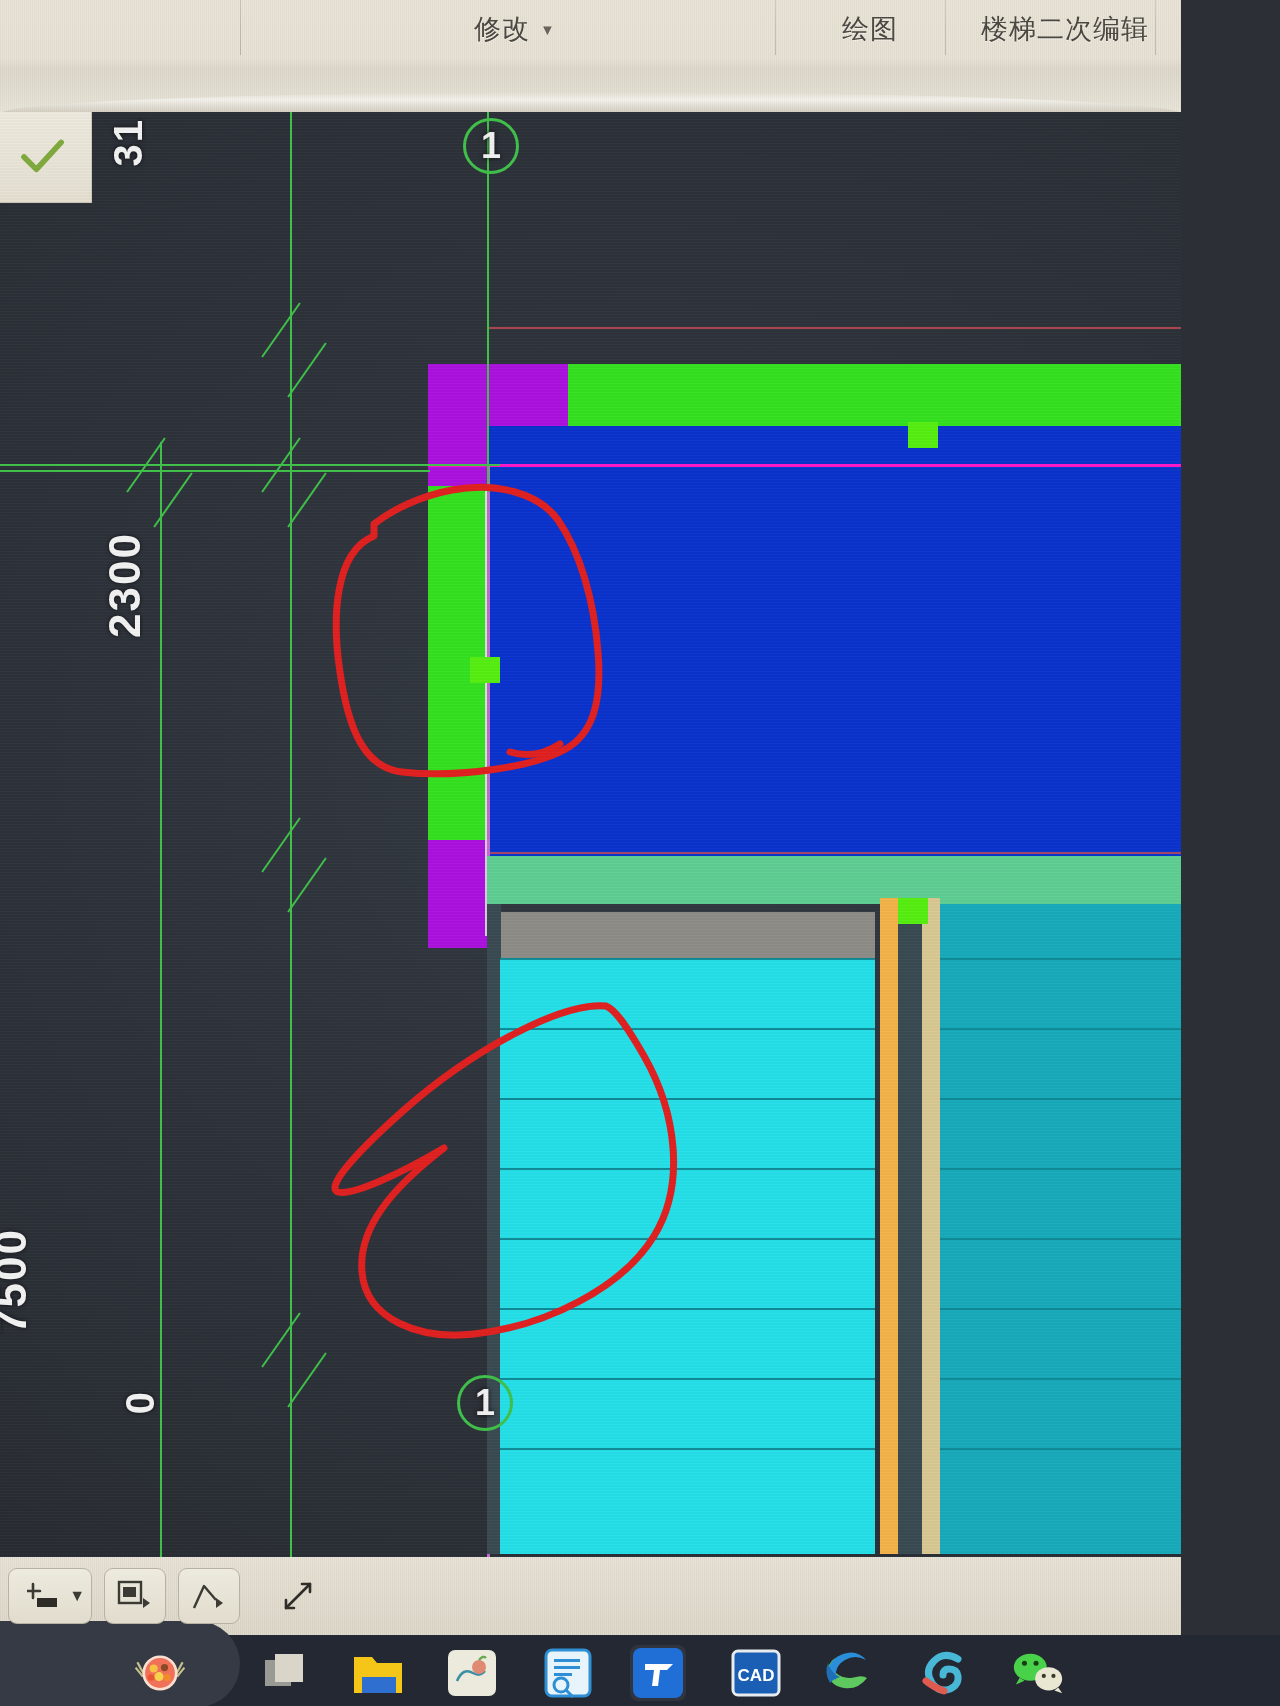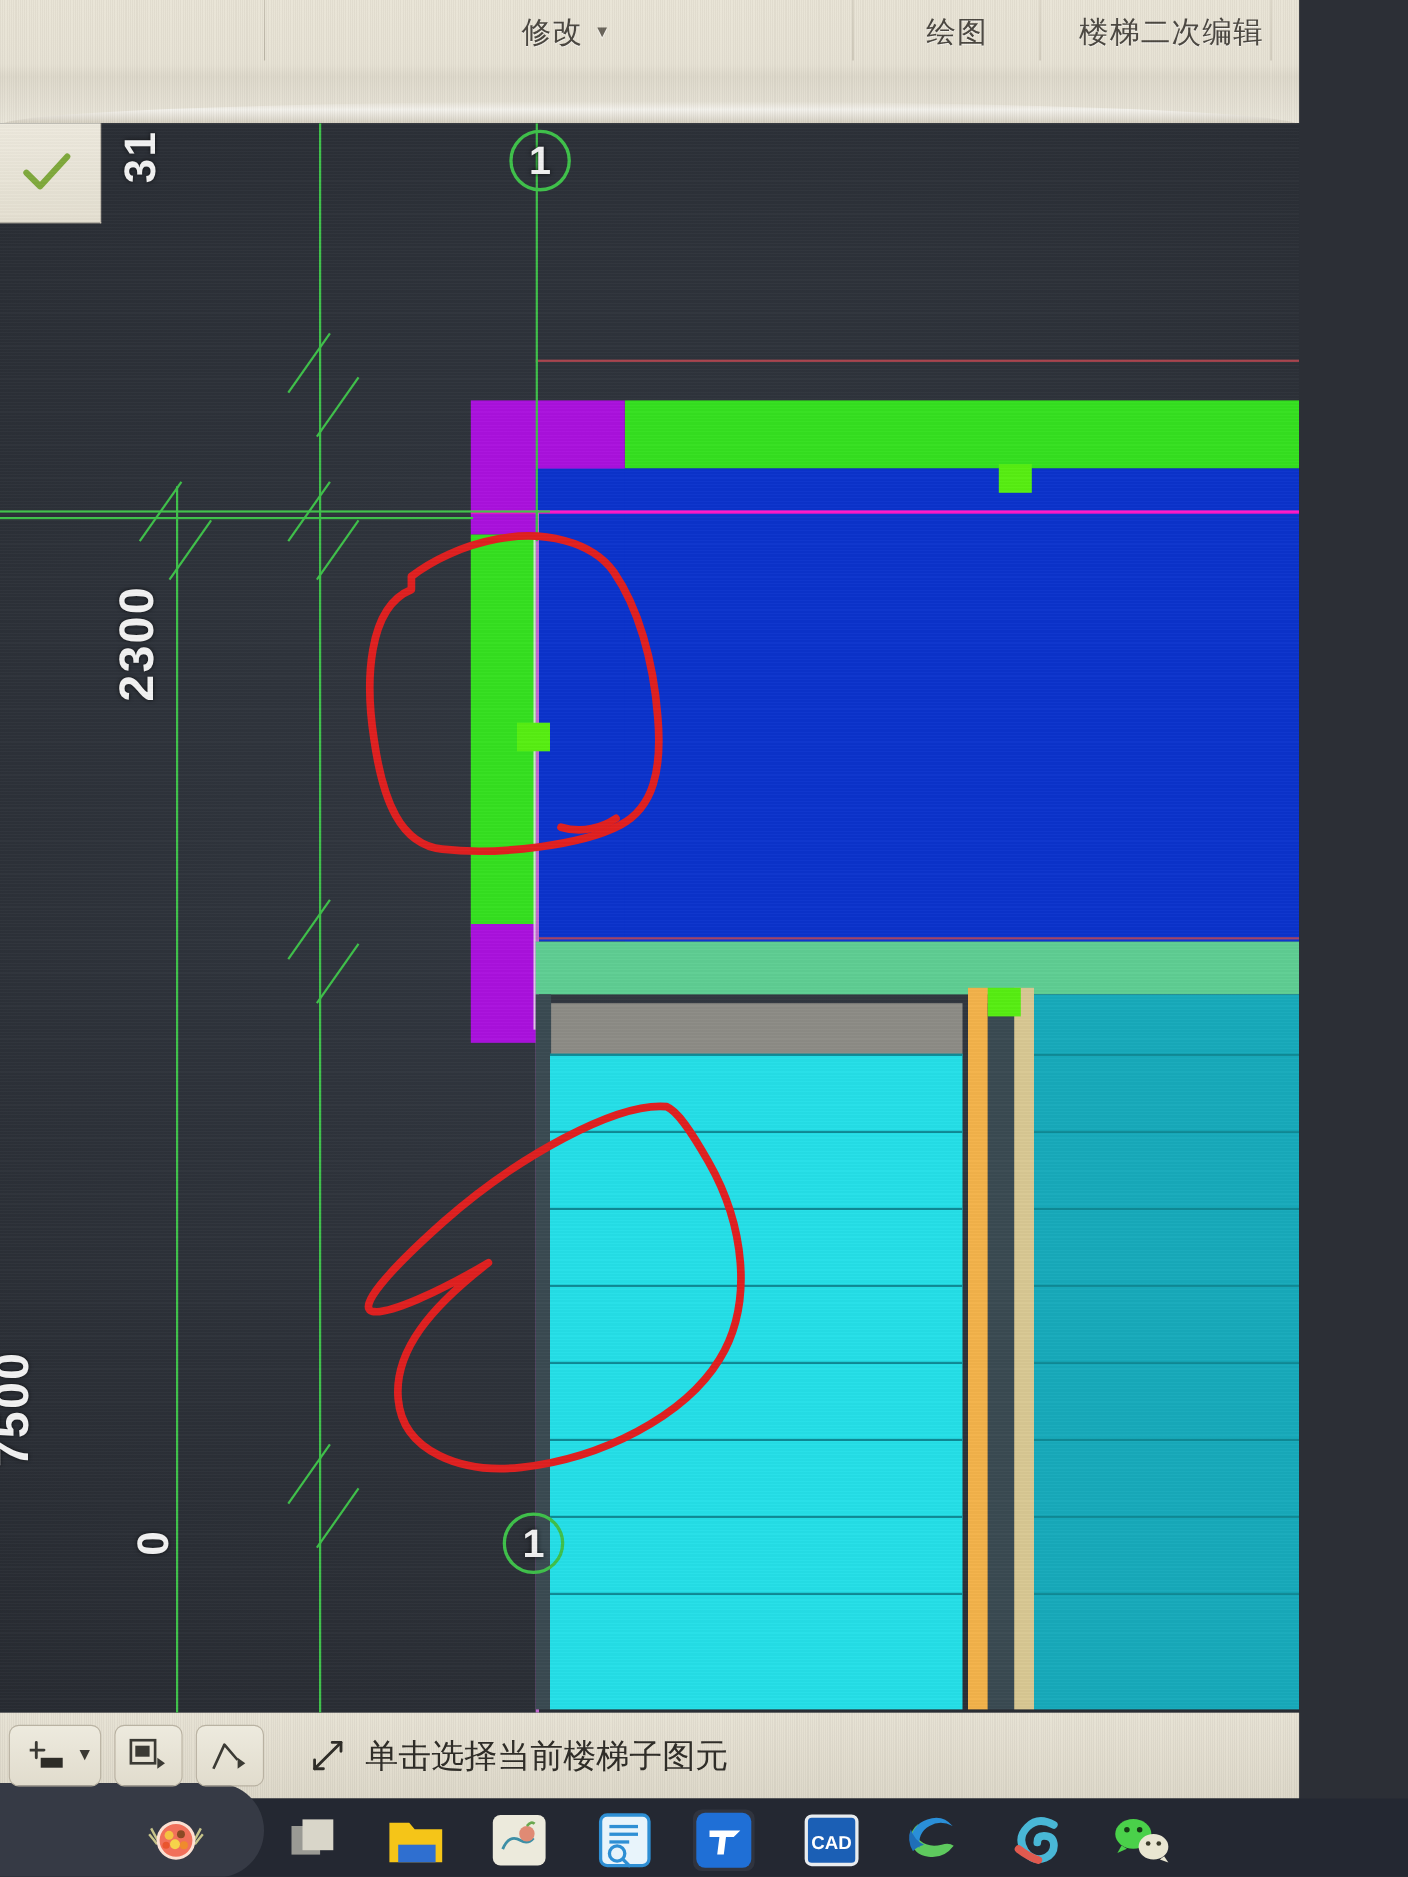--- a/index.html
+++ b/index.html
@@ -296,21 +296,20 @@
         <path d="M26 20 l7 5 l-7 5 Z" fill="#3b3a34"></path>
       </svg>
     </div>
 
     <div class="status-text">
       <svg width="40" height="40" viewBox="0 0 40 40">
         <path d="M8 32 L32 8" stroke="#2f2d28" stroke-width="2.6" stroke-linecap="round"></path>
         <path d="M24 8 H32 V16" stroke="#2f2d28" stroke-width="2.6" fill="none" stroke-linecap="round" stroke-linejoin="round"></path>
         <path d="M8 24 V32 H16" stroke="#2f2d28" stroke-width="2.6" fill="none" stroke-linecap="round" stroke-linejoin="round"></path>
       </svg>
-      <span>单击选择当前楼梯子图元</span>
     </div>
   </div>
 
   <div class="taskbar">
     <div class="tb-pill"></div>
 
     <div class="tb-inner" style="left:132px;">
       <div class="tb-icon">
         <svg width="62" height="52" viewBox="0 0 62 52">
           <path d="M6 14 q4 8 8 14" stroke="#c7c48a" stroke-width="2.4" fill="none"></path>

